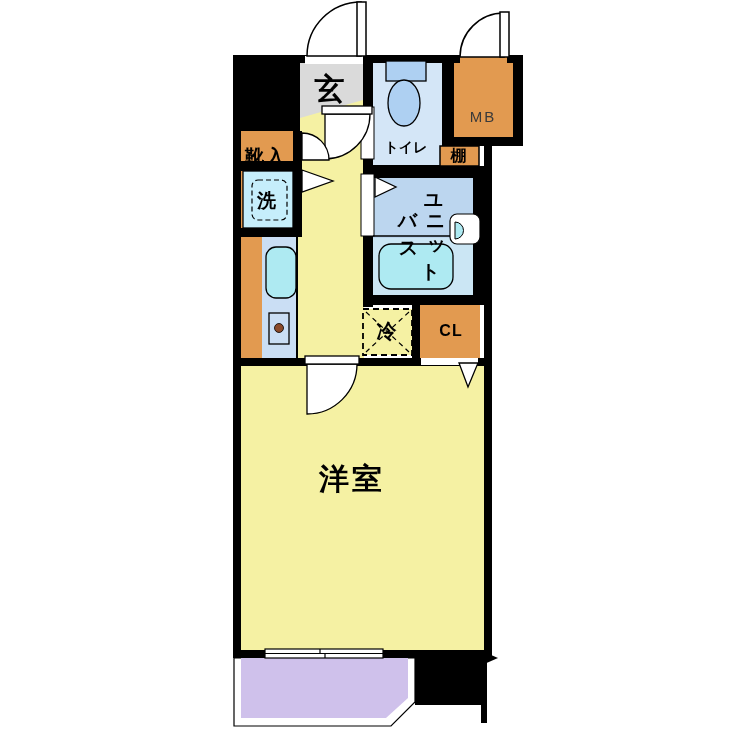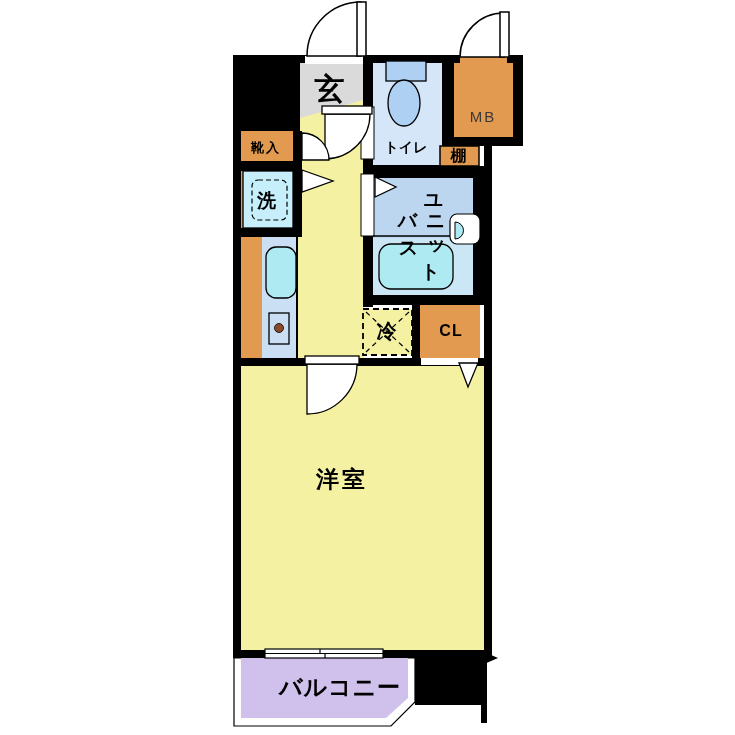--- a/index.html
+++ b/index.html
@@ -9,26 +9,26 @@
   }
   #plan-svg{position:absolute;left:0;top:0;}
   .lbl{
     position:absolute;transform:translate(-50%,-50%);
     color:#000;font-weight:bold;white-space:nowrap;line-height:1;
     letter-spacing:1px;
   }
   .lbl-genkan {left:330px;top:89px; font-size:30px;}
   .lbl-toilet {left:406px;top:147px;font-size:14px;letter-spacing:0;}
   .lbl-mb     {left:483px;top:100px;font-size:15px;font-weight:normal;color:#3a3a3a;letter-spacing:2px;margin-top:16px;}
-  .lbl-shoe   {left:266px;top:147px;font-size:13px;letter-spacing:2px;text-align:center;}
+  .lbl-shoe   {left:266px;top:156px;font-size:19px;letter-spacing:2px;text-align:center;}
   .lbl-shelf  {left:459px;top:156px;font-size:16px;}
   .lbl-washer {left:267px;top:200px;font-size:19px;}
   .lbl-fridge {left:387px;top:331px;font-size:20px;}
   .lbl-cl     {left:451px;top:331px;font-size:16px;}
-  .lbl-western{left:342px;top:479px;font-size:23px;letter-spacing:3px;}
+  .lbl-western{left:352px;top:479px;font-size:30px;letter-spacing:3px;}
   .lbl-balcony{left:340px;top:687px;font-size:23px;letter-spacing:1px;}
   .ub{font-size:19px;}
   .ub0{left:434px;top:199px;}
   .ub1{left:436px;top:220px;}
   .ub2{left:437px;top:243px;}
   .ub3{left:431px;top:271px;}
   .ub4{left:408px;top:220px;}
   .ub5{left:409px;top:247px;}
 </style>
 </head>
@@ -133,14 +133,13 @@
   <div class="lbl ub ub0">ユ</div>
   <div class="lbl ub ub1">ニ</div>
   <div class="lbl ub ub2">ッ</div>
   <div class="lbl ub ub3">ト</div>
   <div class="lbl ub ub4">バ</div>
   <div class="lbl ub ub5">ス</div>
 
   <div class="lbl lbl-fridge">冷</div>
   <div class="lbl lbl-cl">CL</div>
   <div class="lbl lbl-western">洋室</div>
-  <div class="lbl lbl-balcony">バルコニー</div>
 </div>
 
 </body></html>

